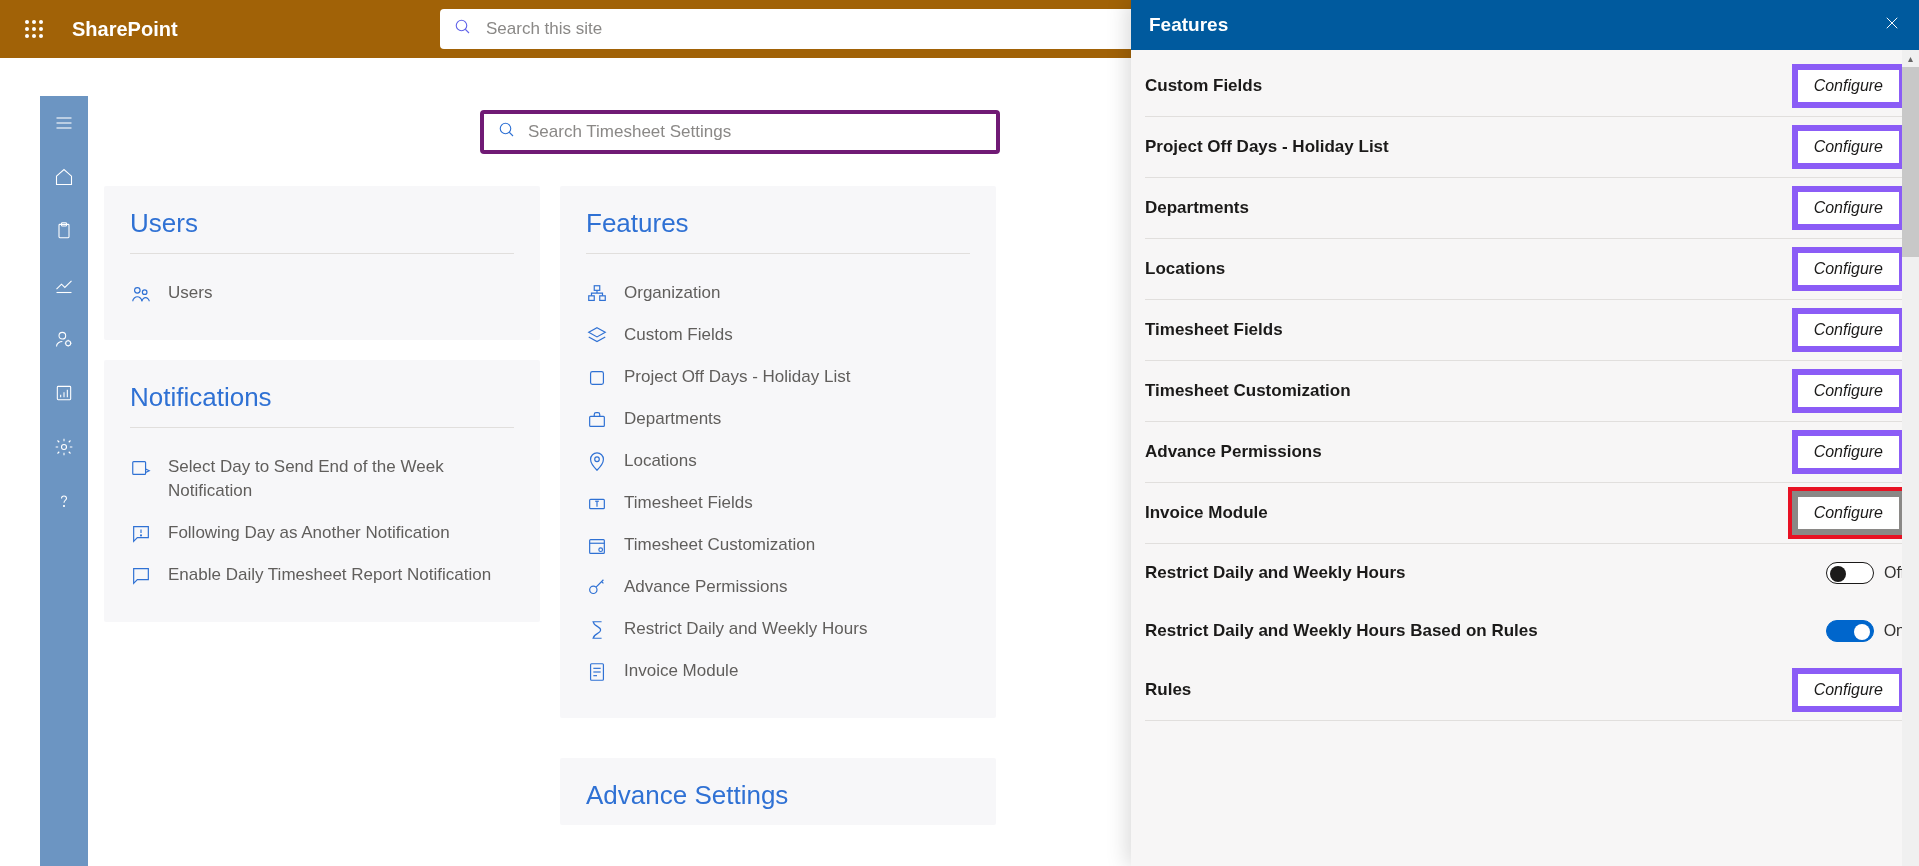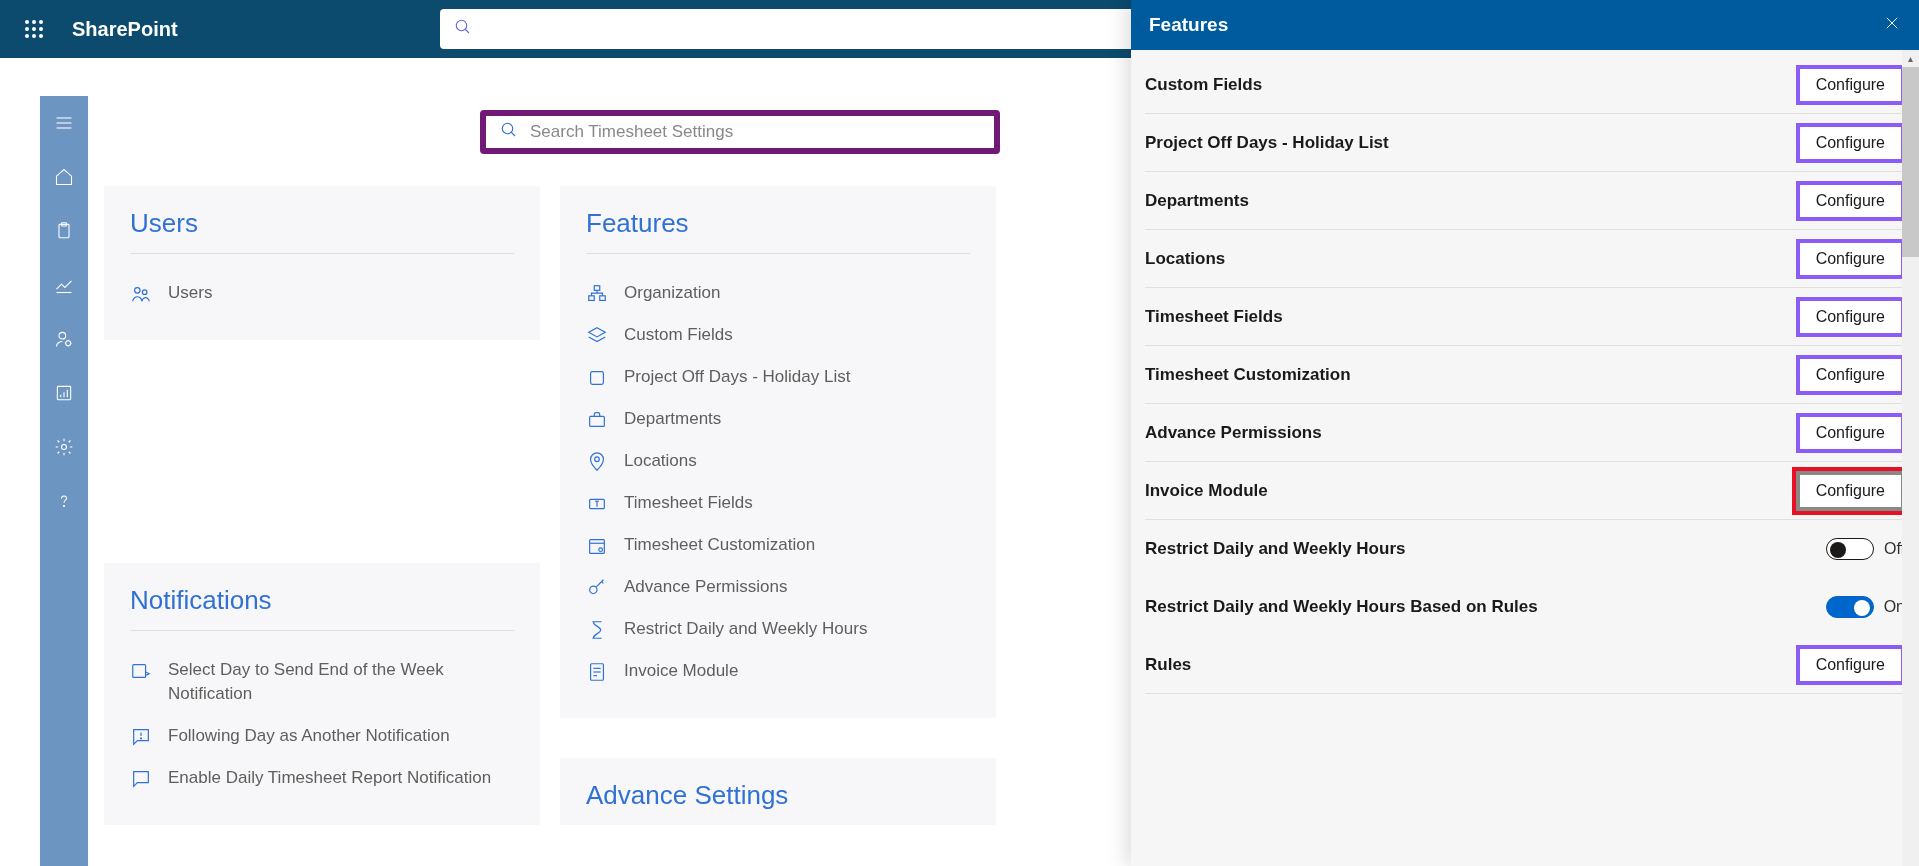--- a/index.html
+++ b/index.html
@@ -9,21 +9,21 @@
     color: #323130;
     overflow: hidden;
     width: 1919px;
     height: 866px;
     position: relative;
   }
 
   
   .sp-header {
     height: 58px;
-    background: #0c4a6e;
+    background: #a16207;
     display: flex;
     align-items: center;
     padding: 0 10px;
     position: relative;
     z-index: 1;
   }
   .sp-header .waffle {
     width: 48px; height: 48px;
     display: flex; align-items: center; justify-content: center;
     cursor: pointer;
@@ -89,21 +89,21 @@
     right: 0;
     bottom: 0;
     padding: 28px 16px 16px 16px;
     display: flex;
     flex-direction: column;
   }
   .settings-search {
     margin-left: 376px;
     width: 520px;
     height: 44px;
-    border: 6px solid #701a75;
+    border: 4px solid #701a75;
     border-radius: 4px;
     display: flex;
     align-items: center;
     padding: 16px 14px;
     margin-top: 24px;
   }
   .settings-search svg { stroke: #2f71d4; fill:none; stroke-width:1.5; }
   .settings-search input {
     border:none;outline:none;font-size:17px;margin-left:12px;flex:1;color:#605e5c;background:transparent;
   }
@@ -187,25 +187,26 @@
     padding: 8px 0;
   }
   .frow.noborder { border-bottom:none; }
   .frow .flabel {
     font-size: 17px;
     font-weight: 600;
     color: #1b1a19;
   }
   .cfg-btn {
     background: #fff;
-    border: 4px solid #8b5cf6;
+    border: 6px solid #8b5cf6;
     padding: 7px 16px;
     font-size: 16px;
     cursor: pointer;
     color:#1b1a19;
+    font-style:italic;
   }
   .cfg-btn.highlight {
     outline: 4px solid #e81123;
     border-color:#8a8886;
   }
 
   .toggle-wrap { display:flex; align-items:center; gap:10px; }
   .toggle {
     width: 48px;
     height: 22px;
@@ -270,20 +271,21 @@
       </svg>
   </div>
   <div class="sp-brand">SharePoint</div>
   <div class="sp-search">
     <span>
       <svg width="18" height="18" viewBox="0 0 24 24">
           <circle cx="10" cy="10" r="7"></circle>
           <line x1="20" y1="20" x2="15" y2="15"></line>
         </svg>
     </span>
+    <input type="text" placeholder="Search this site" style="">
   </div>
 </div>
 
 <div class="left-rail">
   <div class="rail-item">
     <svg width="20" height="20" viewBox="0 0 24 24">
         <line x1="3" y1="6" x2="21" y2="6"></line>
         <line x1="3" y1="12" x2="21" y2="12"></line>
         <line x1="3" y1="18" x2="21" y2="18"></line>
       </svg>
@@ -341,21 +343,21 @@
       <svg width="18" height="18" viewBox="0 0 24 24">
           <circle cx="10" cy="10" r="7"></circle>
           <line x1="20" y1="20" x2="15" y2="15"></line>
         </svg>
     </span>
     <input type="text" placeholder="Search Timesheet Settings" style="">
   </div>
 
   <div class="cards-row">
 
-    <div style="display:flex;flex-direction:column;gap:20px;justify-content:space-between;">
+    <div style="display:flex;flex-direction:column;gap:20px;">
       <div class="card">
         <h2>Users</h2>
         <div class="card-item">
           <span class="ci-icon">
             <svg width="22" height="22" viewBox="0 0 24 24">
                 <circle cx="8" cy="8" r="3"></circle>
                 <circle cx="16" cy="10" r="2.5"></circle>
                 <path d="M3 20c0-3 3-5 5-5s5 2 5 5"></path>
                 <path d="M13 20c0-2 2-4 4-4s4 2 4 4"></path>
               </svg>

